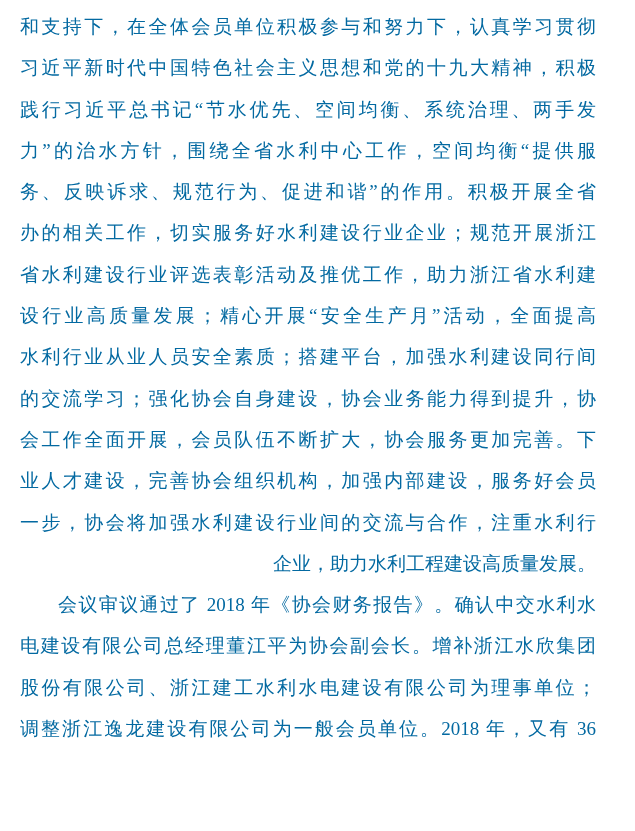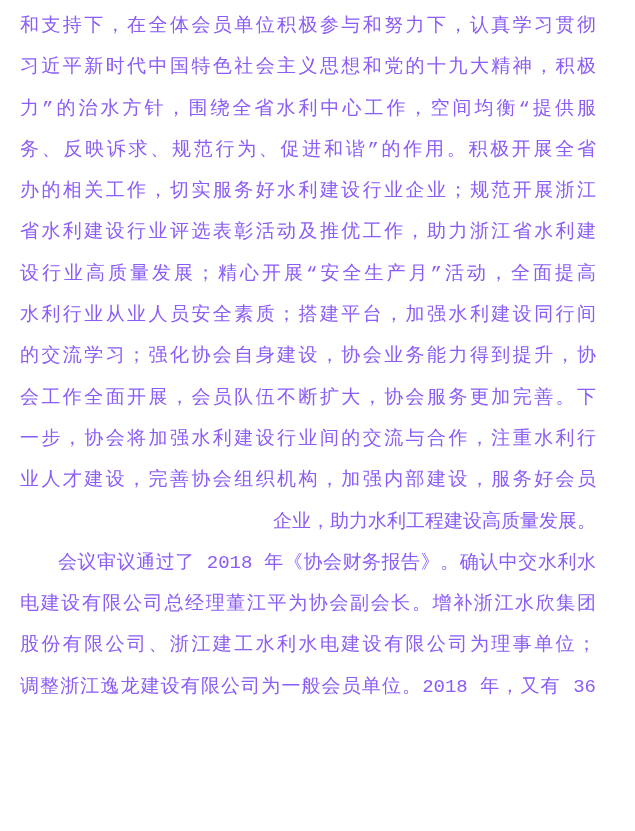--- a/index.html
+++ b/index.html
@@ -12,23 +12,23 @@
     width: 635px;
     height: 831px;
     background: #ffffff;
     overflow: hidden;
   }
   .content {
     position: absolute;
     left: 20px;
     top: 6px;
     width: 576px;
-    font-family: Liberation Mono, monospace;
+    font-family: Liberation Serif, serif;
     font-size: 19px;
-    color: #8b5cf6;
+    color: #0369a1;
   }
   .line {
     line-height: 41.3px;
     height: 41.3px;
     overflow: hidden;
     white-space: normal;
   }
   
   .line.j {
     text-align: justify;
@@ -49,30 +49,31 @@
 </style>
 </head>
 <body>
 
 <div class="page">
   <div class="content">
 
     <div class="paragraph">
       <div class="line j">和支持下，在全体会员单位积极参与和努力下，认真学习贯彻</div>
       <div class="line j">习近平新时代中国特色社会主义思想和党的十九大精神，积极</div>
+      <div class="line j">践行习近平总书记“节水优先、空间均衡、系统治理、两手发</div>
       <div class="line j">力”的治水方针，围绕全省水利中心工作，空间均衡“提供服</div>
       <div class="line j">务、反映诉求、规范行为、促进和谐”的作用。积极开展全省</div>
       <div class="line j">办的相关工作，切实服务好水利建设行业企业；规范开展浙江</div>
       <div class="line j">省水利建设行业评选表彰活动及推优工作，助力浙江省水利建</div>
       <div class="line j">设行业高质量发展；精心开展“安全生产月”活动，全面提高</div>
       <div class="line j">水利行业从业人员安全素质；搭建平台，加强水利建设同行间</div>
       <div class="line j">的交流学习；强化协会自身建设，协会业务能力得到提升，协</div>
       <div class="line j">会工作全面开展，会员队伍不断扩大，协会服务更加完善。下</div>
+      <div class="line j">业人才建设，完善协会组织机构，加强内部建设，服务好会员</div>
       <div class="line j">一步，协会将加强水利建设行业间的交流与合作，注重水利行</div>
-      <div class="line j">业人才建设，完善协会组织机构，加强内部建设，服务好会员</div>
       <div class="line last">企业，助力水利工程建设高质量发展。</div>
     </div>
 
     <div class="paragraph">
       <div class="line j indent">会议审议通过了 2018 年《协会财务报告》。确认中交水利水</div>
       <div class="line j">电建设有限公司总经理董江平为协会副会长。增补浙江水欣集团</div>
       <div class="line j">股份有限公司、浙江建工水利水电建设有限公司为理事单位；</div>
       <div class="line j">调整浙江逸龙建设有限公司为一般会员单位。2018 年，又有 36</div>
     </div>
 

